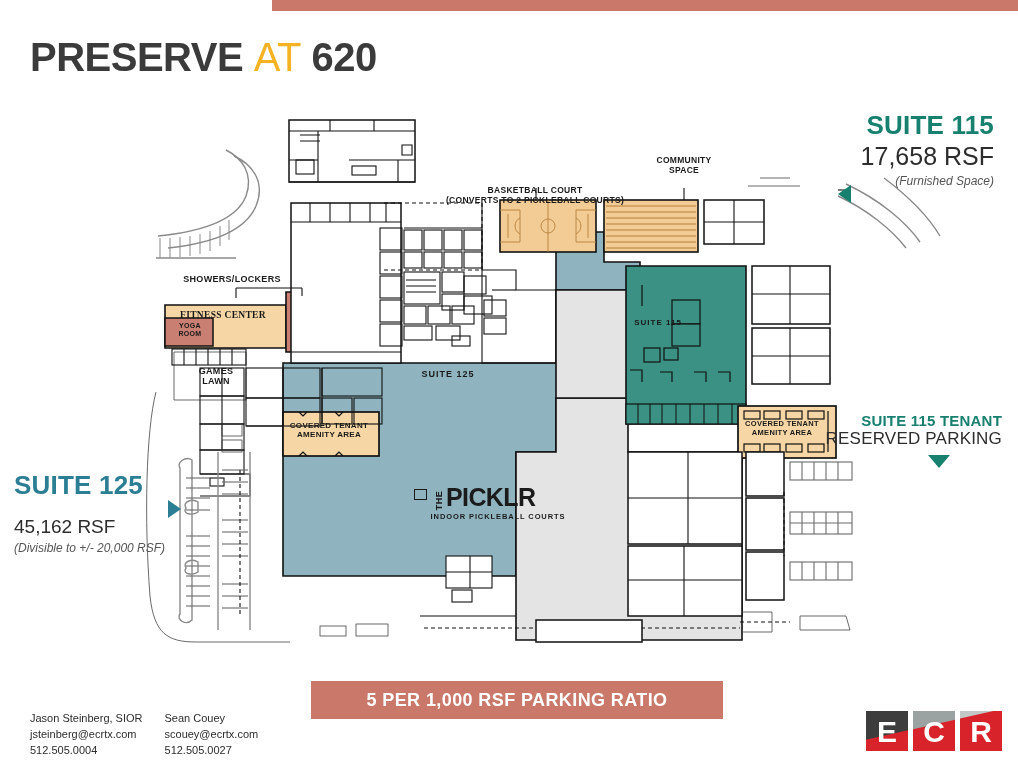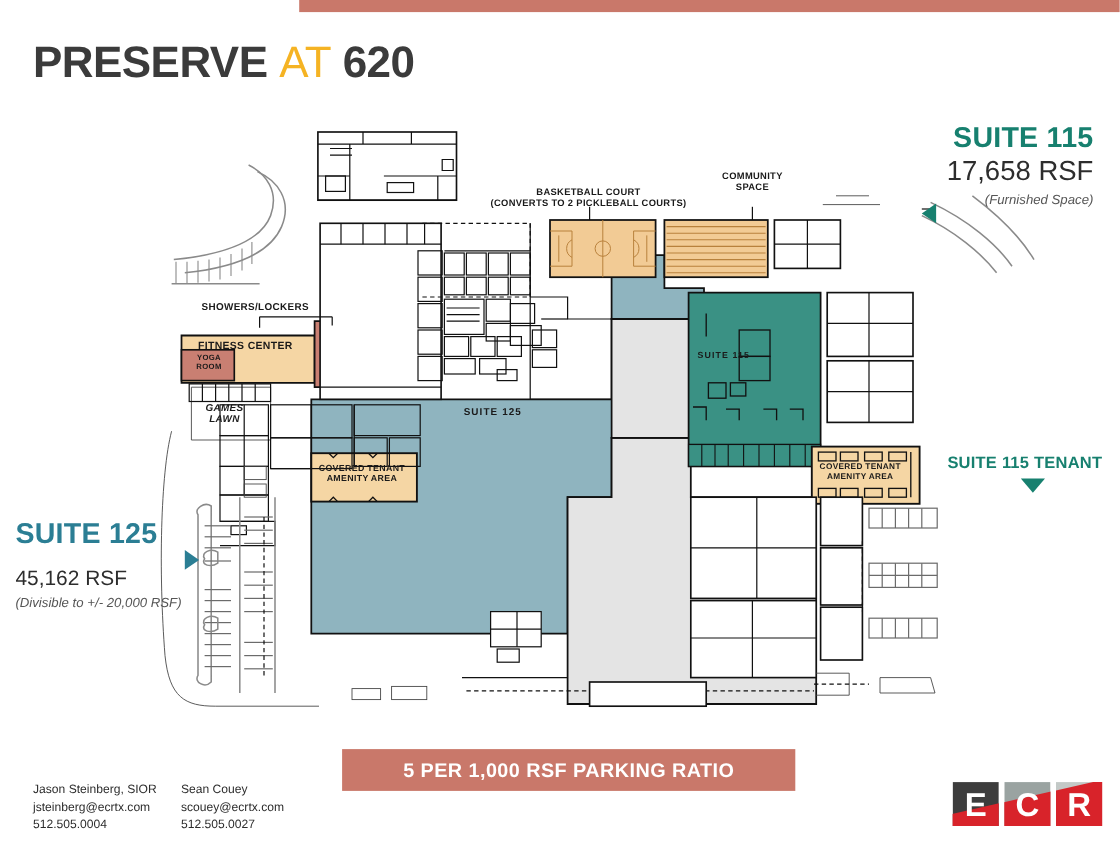--- a/index.html
+++ b/index.html
@@ -66,26 +66,26 @@
   
   #plan { position: absolute; left: 0; top: 0; width: 1018px; height: 767px; }
 
   
   .plabel {
     position: absolute; color: #1a1a1a; font-weight: 700;
     text-align: center; line-height: 1.15; white-space: pre-line;
     letter-spacing: 0.3px;
   }
 
-  #lbl-basketball { left: 430px; top: 170px; width: 210px; font-size: 8.5px; }
+  #lbl-basketball { left: 430px; top: 186px; width: 210px; font-size: 8.5px; }
   #lbl-community  { left: 636px; top: 156px; width: 96px;  font-size: 8.5px; }
   #lbl-showers    { left: 160px; top: 274px; width: 144px; font-size: 9px; }
-  #lbl-fitness    { left: 175px; top: 310px; width: 96px;  font-size: 9.5px; }
+  #lbl-fitness    { left: 175px; top: 310px; width: 96px;  font-size: 9.5px; font-family: Liberation Serif, serif; }
   #lbl-yoga       { left: 168px; top: 322px; width: 44px;  font-size: 7px; }
-  #lbl-games      { left: 176px; top: 366px; width: 56px;  font-size: 9px; font-style: italic; }
+  #lbl-games      { left: 188px; top: 366px; width: 56px;  font-size: 9px; }
   #lbl-suite125   { left: 396px; top: 369px; width: 104px; font-size: 9px; letter-spacing: 1px;}
   #lbl-suite115   { left: 618px; top: 318px; width: 80px;  font-size: 8px; letter-spacing: 1px;}
   #lbl-amenity-l  { left: 286px; top: 421px; width: 86px;  font-size: 8px; }
   #lbl-amenity-r  { left: 738px; top: 420px; width: 88px;  font-size: 7.5px; }
 
   
   #picklr { position: absolute; left: 428px; top: 485px; width: 140px; height: 40px; }
   #picklr .pk-row { display: flex; align-items: flex-end; }
   #picklr .pk-the {
     font-size: 9px; font-weight: 700; color: #1b1b1b; letter-spacing: 0.5px;
@@ -488,37 +488,46 @@
 ROOM</div>
   <div class="plabel" id="lbl-games">GAMES
 LAWN</div>
   <div class="plabel" id="lbl-suite125">SUITE 125</div>
   <div class="plabel" id="lbl-suite115">SUITE 115</div>
   <div class="plabel" id="lbl-amenity-l">COVERED TENANT
 AMENITY AREA</div>
   <div class="plabel" id="lbl-amenity-r">COVERED TENANT
 AMENITY AREA</div>
 
+  <div id="picklr">
+    <div class="pk-mark"></div>
+    <div class="pk-row">
+      <div class="pk-the">THE</div>
+      <div class="pk-main">PICKLR</div>
+    </div>
+    <div class="pk-sub">INDOOR PICKLEBALL COURTS</div>
+  </div>
 
   <div class="callout" id="callout-115">
     <div class="co-head">SUITE 115</div>
     <div class="co-sub">17,658 RSF</div>
     <div class="co-note">(Furnished Space)</div>
   </div>
   <div class="arrow-left-115"></div>
 
   <div class="callout" id="callout-125">
     <div class="co-head">SUITE 125</div>
     <div class="co-sub">45,162 RSF</div>
     <div class="co-note">(Divisible to +/- 20,000 RSF)</div>
   </div>
   <div class="arrow-right-125"></div>
 
   <div class="callout" id="callout-parking">
     <div class="cp-line1">SUITE 115 TENANT</div>
+    <div class="cp-line2">RESERVED PARKING</div>
     <div class="arrow-down"></div>
   </div>
 
   <div id="ratio-banner">
     <span>5 PER 1,000 RSF PARKING RATIO</span>
   </div>
 
   <div id="contacts">
     <div class="contact">
       <div class="c-name">Jason Steinberg, SIOR</div>

